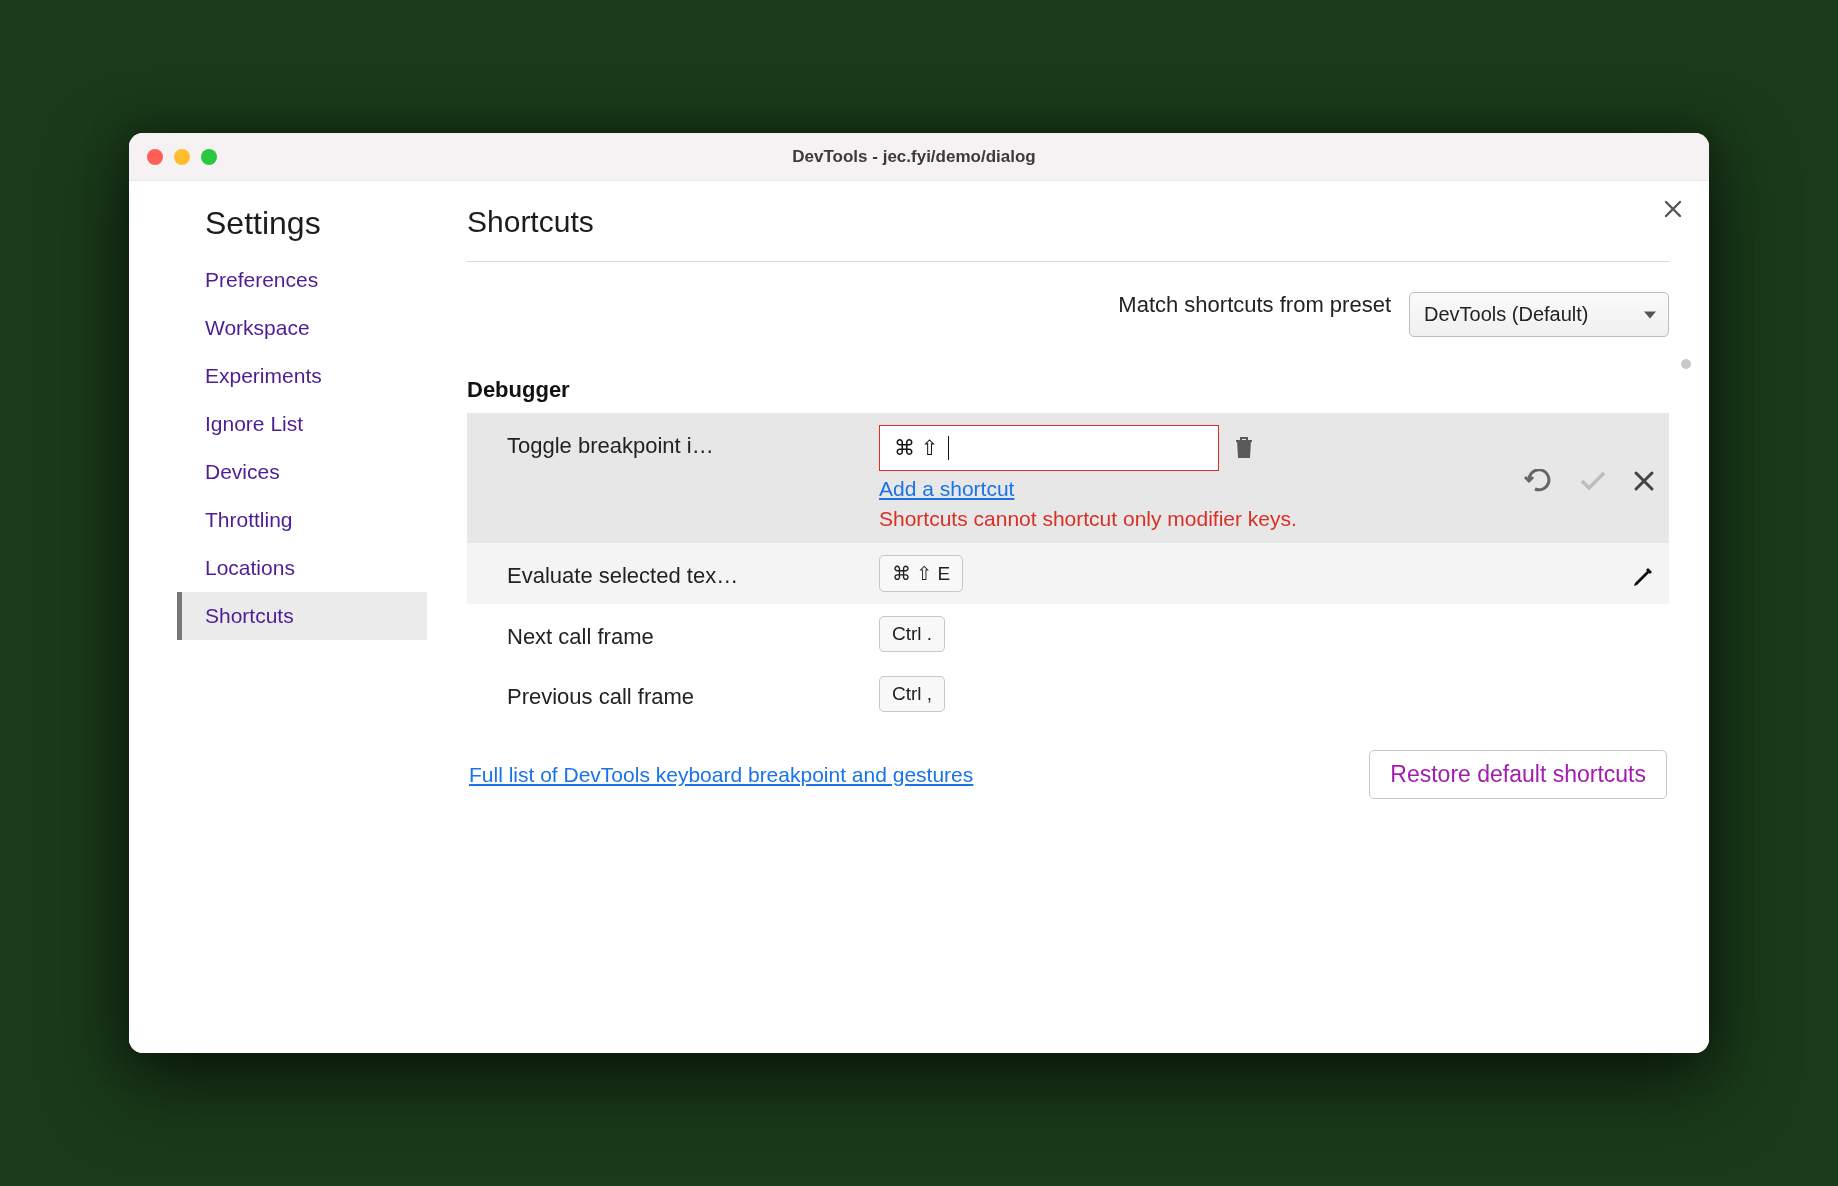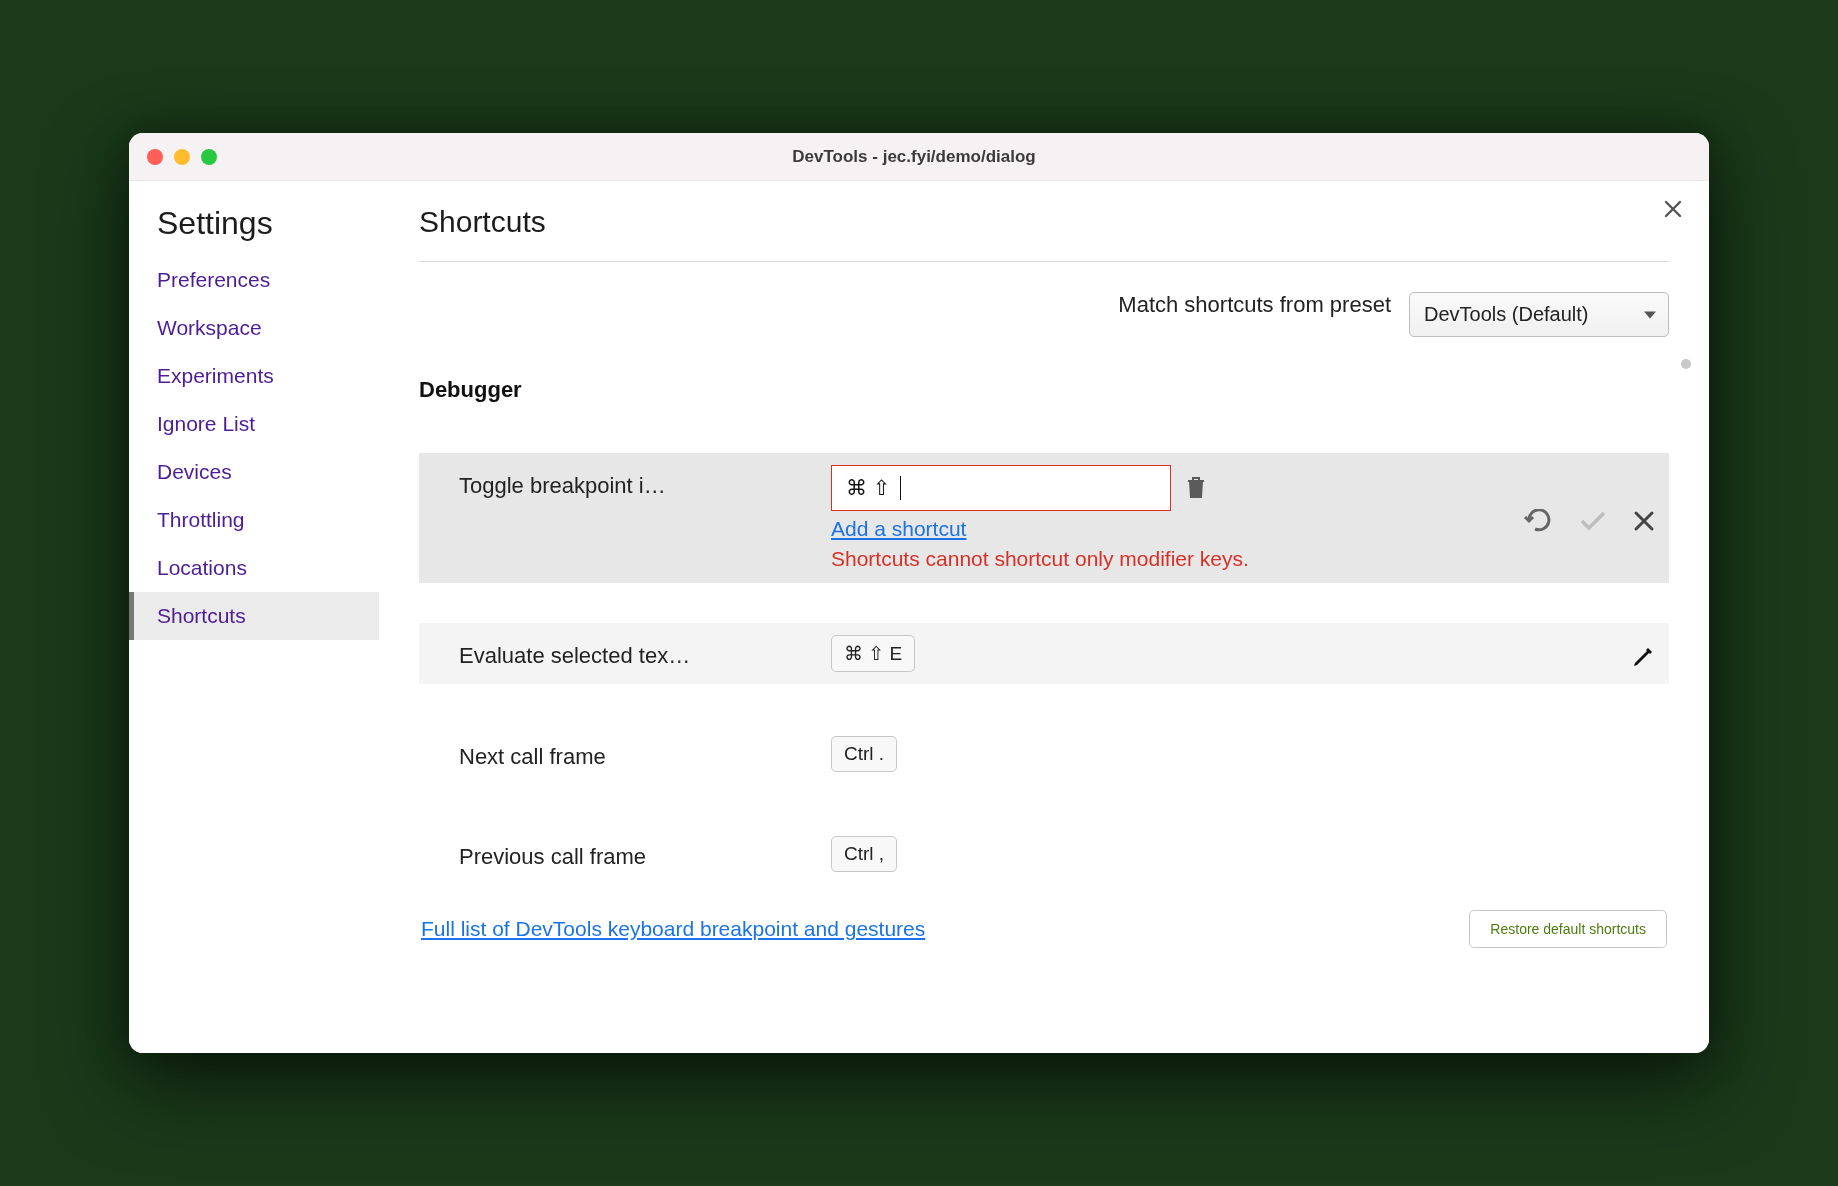--- a/index.html
+++ b/index.html
@@ -42,21 +42,21 @@
     pointer-events:none;
   }
   .body { flex:1; display:flex; position:relative; background:#fff; }
   .close-x {
     position:absolute; top:18px; right:26px;
     font-size:26px; color:#555; cursor:pointer; font-weight:400;
     line-height:1;
   }
   .sidebar {
     width: 250px; padding: 24px 0 0 0;
-    display:flex; flex-direction:column;
+    display:flex; flex-direction:column;margin-left:48px;
   }
   .sidebar h1 {
     font-size: 32px; font-weight: 500; color:#1c1c1c;
     padding: 0 0 14px 28px;
   }
   .nav-item {
     padding: 12px 0 12px 28px;
     font-size: 21px; color:#4c1d95;
     cursor:pointer;
   }
@@ -98,21 +98,20 @@
   .scroll-dot {
     position:absolute; right:-22px; top:0;
     width:10px; height:10px; border-radius:50%; background:#c9c9c9;
   }
   .shortcut-row {
     display:grid;
     grid-template-columns: 360px 1fr 230px;
     align-items:flex-start;
     padding: 12px 14px 12px 40px;
     gap: 12px;
-    margin-top: 40px;
   }
   .shortcut-row.editing { background:#e7e7e7; }
   .shortcut-row.alt { background:#f4f4f4; }
   .row-label {
     font-size:22px; color:#222; white-space:nowrap; overflow:hidden;
     text-overflow:ellipsis; padding-top:8px;
   }
   .row-mid { display:flex; flex-direction:column; gap:6px; align-items:flex-start; }
   .shortcut-input {
     border:1.5px solid #d93025; background:#fff;
@@ -137,21 +136,21 @@
   .trash-beside {
     margin-left: 14px; color:#5a5a5a; align-self:center;
   }
   .input-line { display:flex; align-items:center; }
   .footer {
     display:flex; align-items:center; justify-content:space-between;
     padding: 26px 2px 20px 2px;
   }
   .restore-btn {
     border:1px solid #c7c7c7; border-radius:5px; background:#fff;
-    color:#4d7c0f; font-size:14px; padding:10px 20px; cursor:pointer;
+    color:#a21caf; font-size:23px; padding:10px 20px; cursor:pointer;
   }
   svg { display:block; }
 </style>
 </head>
 <body>
 
 <div class="window">
   <div class="titlebar">
     <div class="traffic-lights">
       <div class="tl red"></div>

